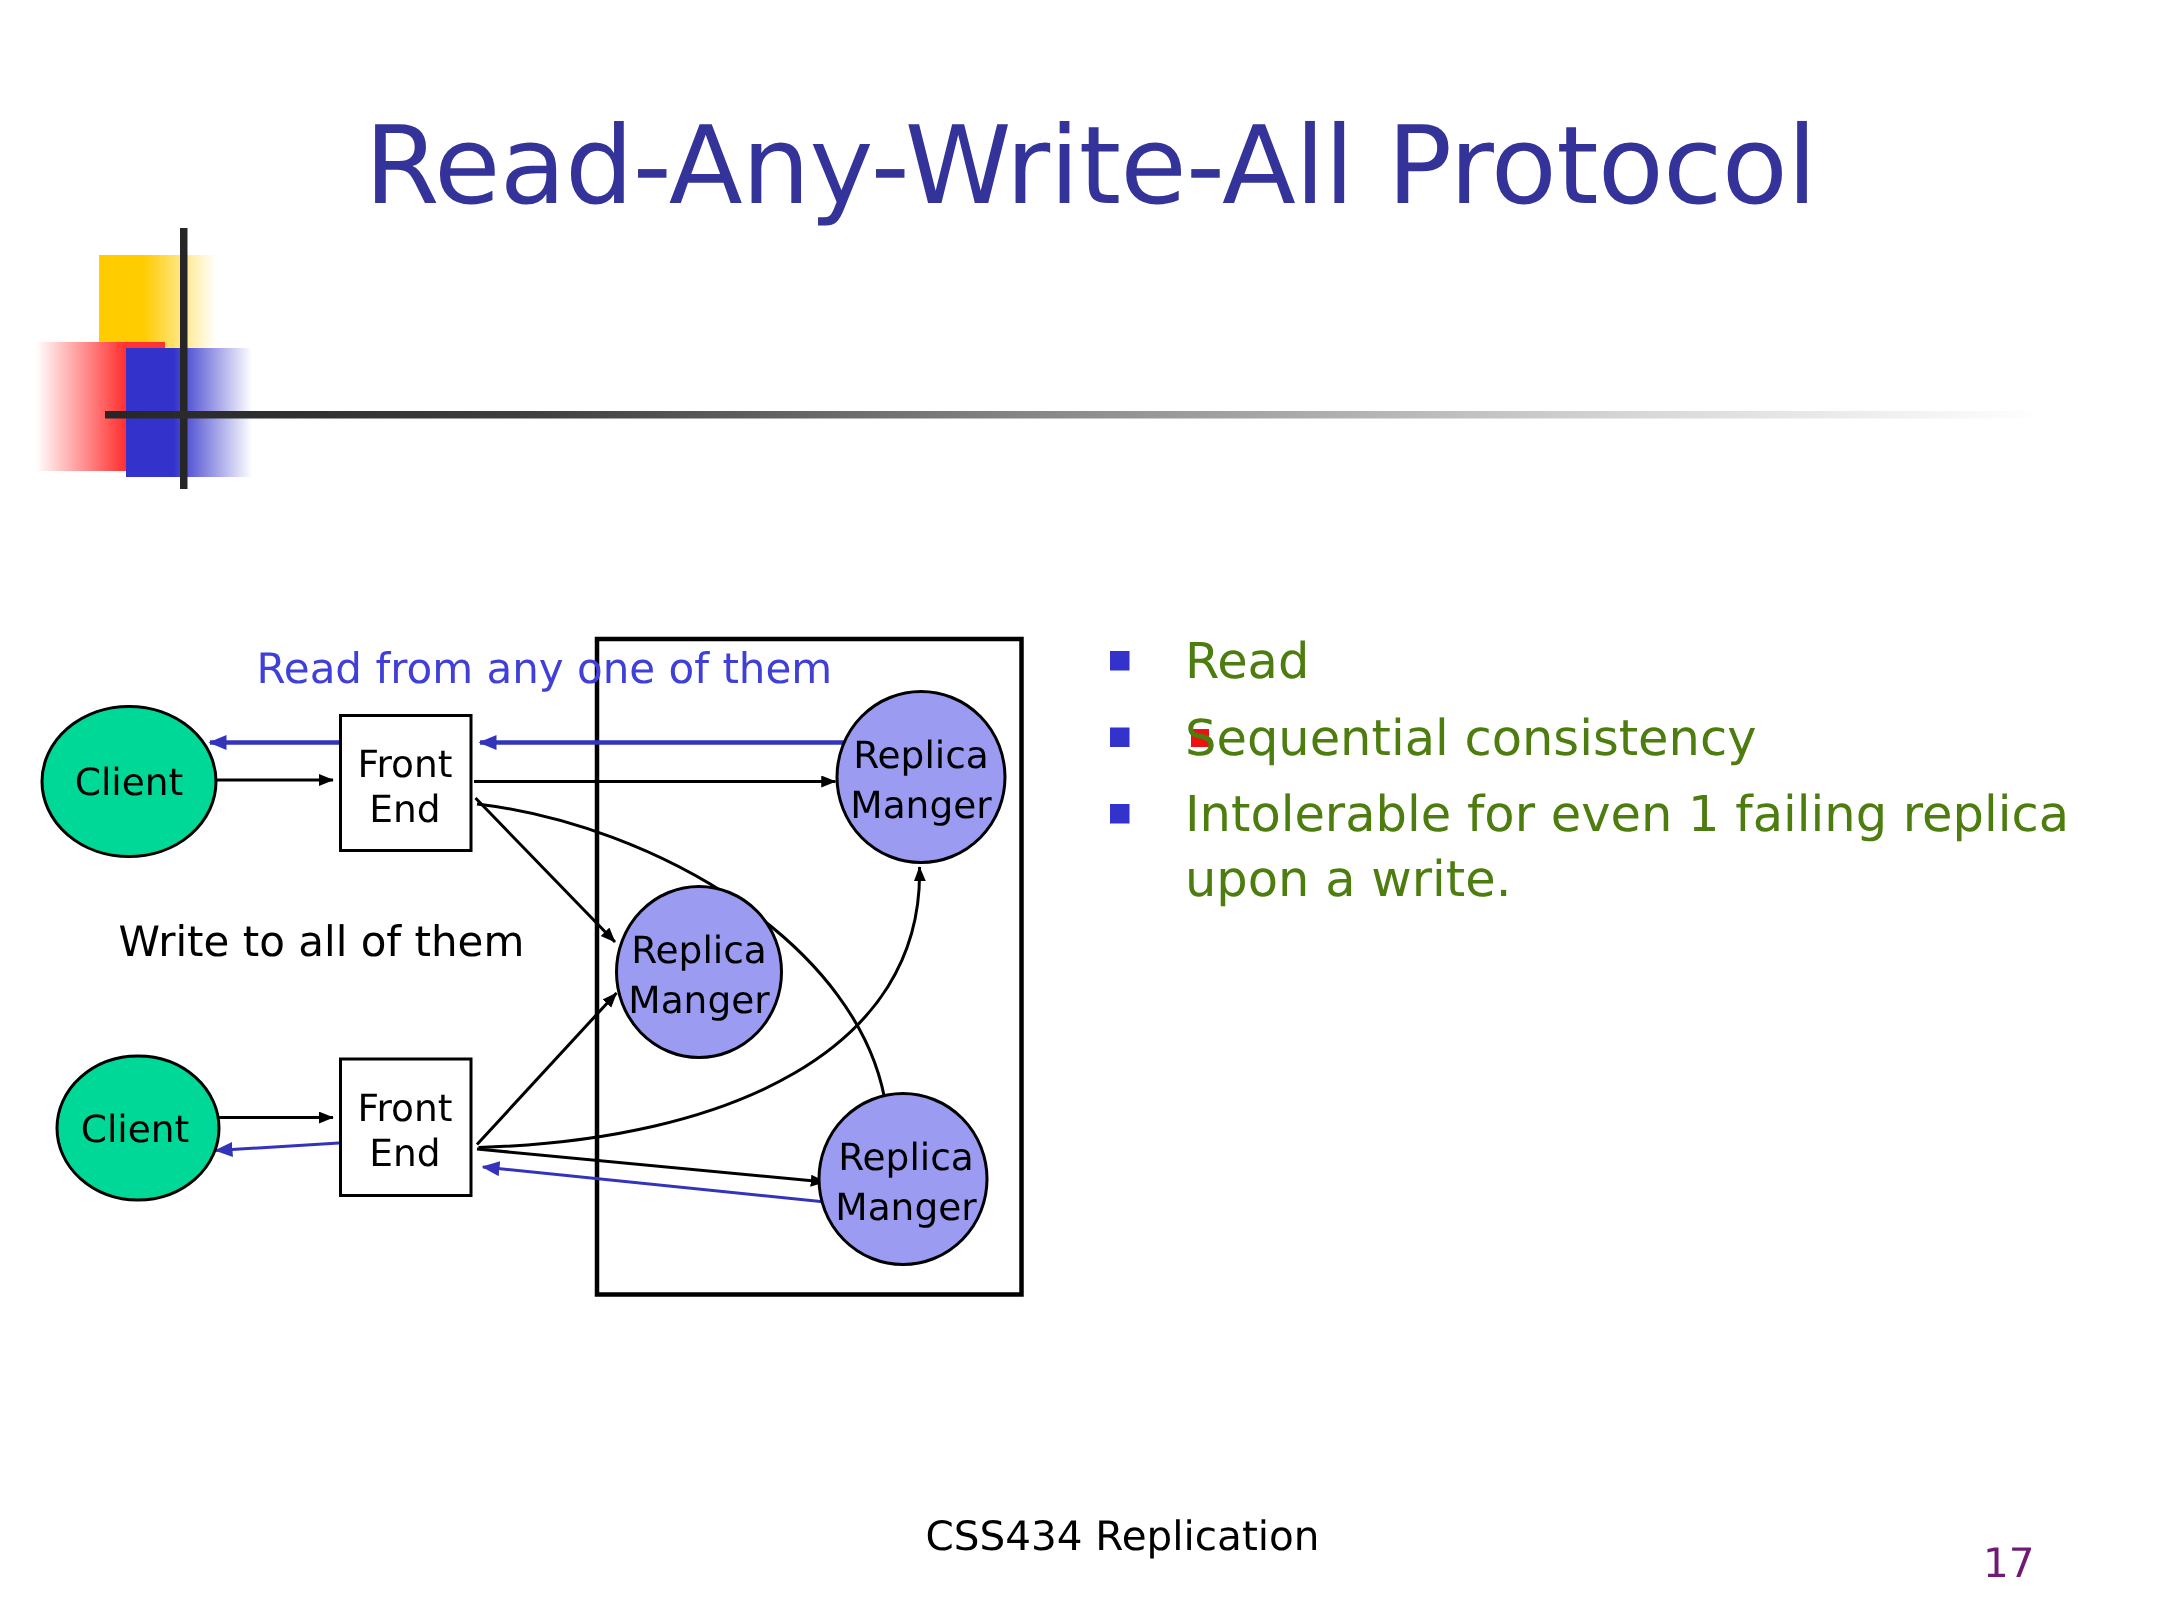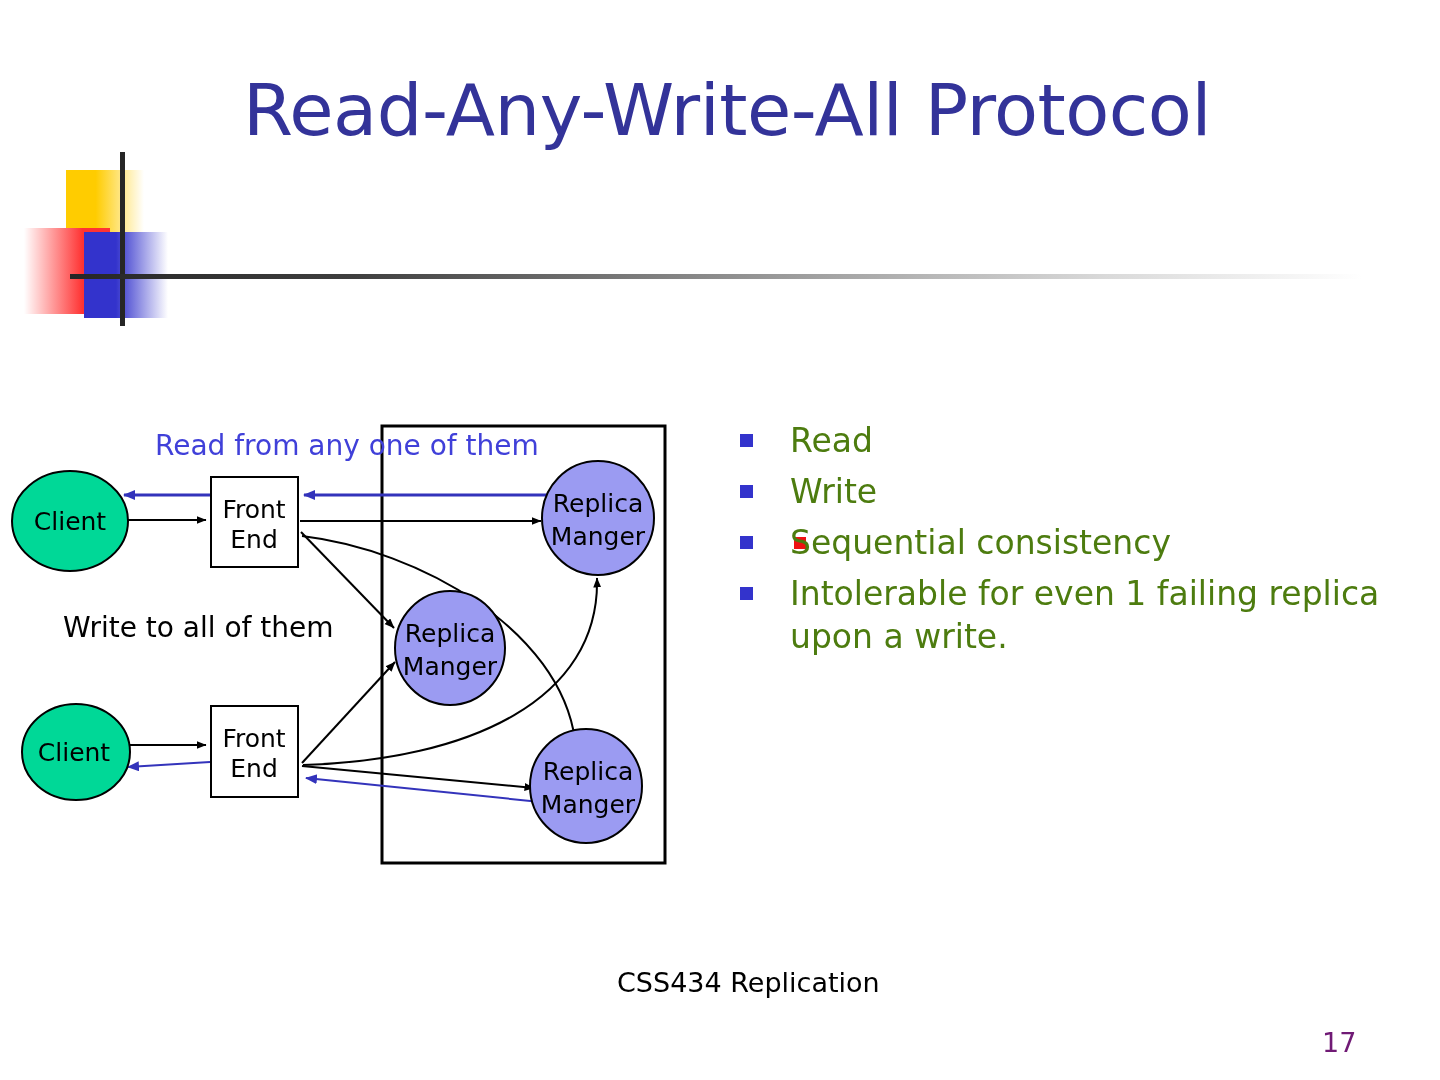--- a/index.html
+++ b/index.html
@@ -51,21 +51,21 @@
     background: #262626;
   }
   .line-h {
     position: absolute; left: 70px; top: 274px; height: 5px; width: 1292px;
     background: linear-gradient(to right, #262626 0%, #3f3f3f 22%, #9a9a9a 55%, #d9d9d9 80%, #ffffff 100%);
   }
 
   
   #diagram {
     position: absolute;
-    left: 0px;
+    left: 16px;
     top: 400px;
     width: 700px;
     height: 500px;
     text-align: right;
   }
   #diagram svg { display: block; }
 
   .node-text {
     font-family: "DejaVu Sans", sans-serif;
     font-size: 25px;
@@ -124,21 +124,21 @@
     top: 15px;
     width: 12px;
     height: 12px;
     background: #EE1111;
   }
 
   
   #footer-title {
     position: absolute;
     left: 617px;
-    top: 967px;
+    top: 1009px;
     font-size: 27px;
     color: #000000;
     font-family: "DejaVu Sans", sans-serif;
   }
   #footer-page {
     position: absolute;
     left: 1322px;
     top: 1027px;
     font-size: 27px;
     color: #701a75;
@@ -225,24 +225,20 @@
   <text class="rm-text" x="588" y="380" text-anchor="middle">Replica</text>
   <text class="rm-text" x="588" y="413" text-anchor="middle">Manger</text>
 </svg>
 </div>
 
 <div id="bullets">
   <div class="b1">
     <span class="mk"></span>
     <span>Read</span>
   </div>
-  <div class="b1">
-    <span class="mk"></span>
-    <span>Write</span>
-  </div>
   <div class="b2">
     <span class="mk"></span>
   </div>
   <div class="b1">
     <span class="mk"></span>
     <span>Sequential consistency</span>
   </div>
   <div class="b1">
     <span class="mk"></span>
     <span>Intolerable for even 1 failing replica upon a write.</span>

